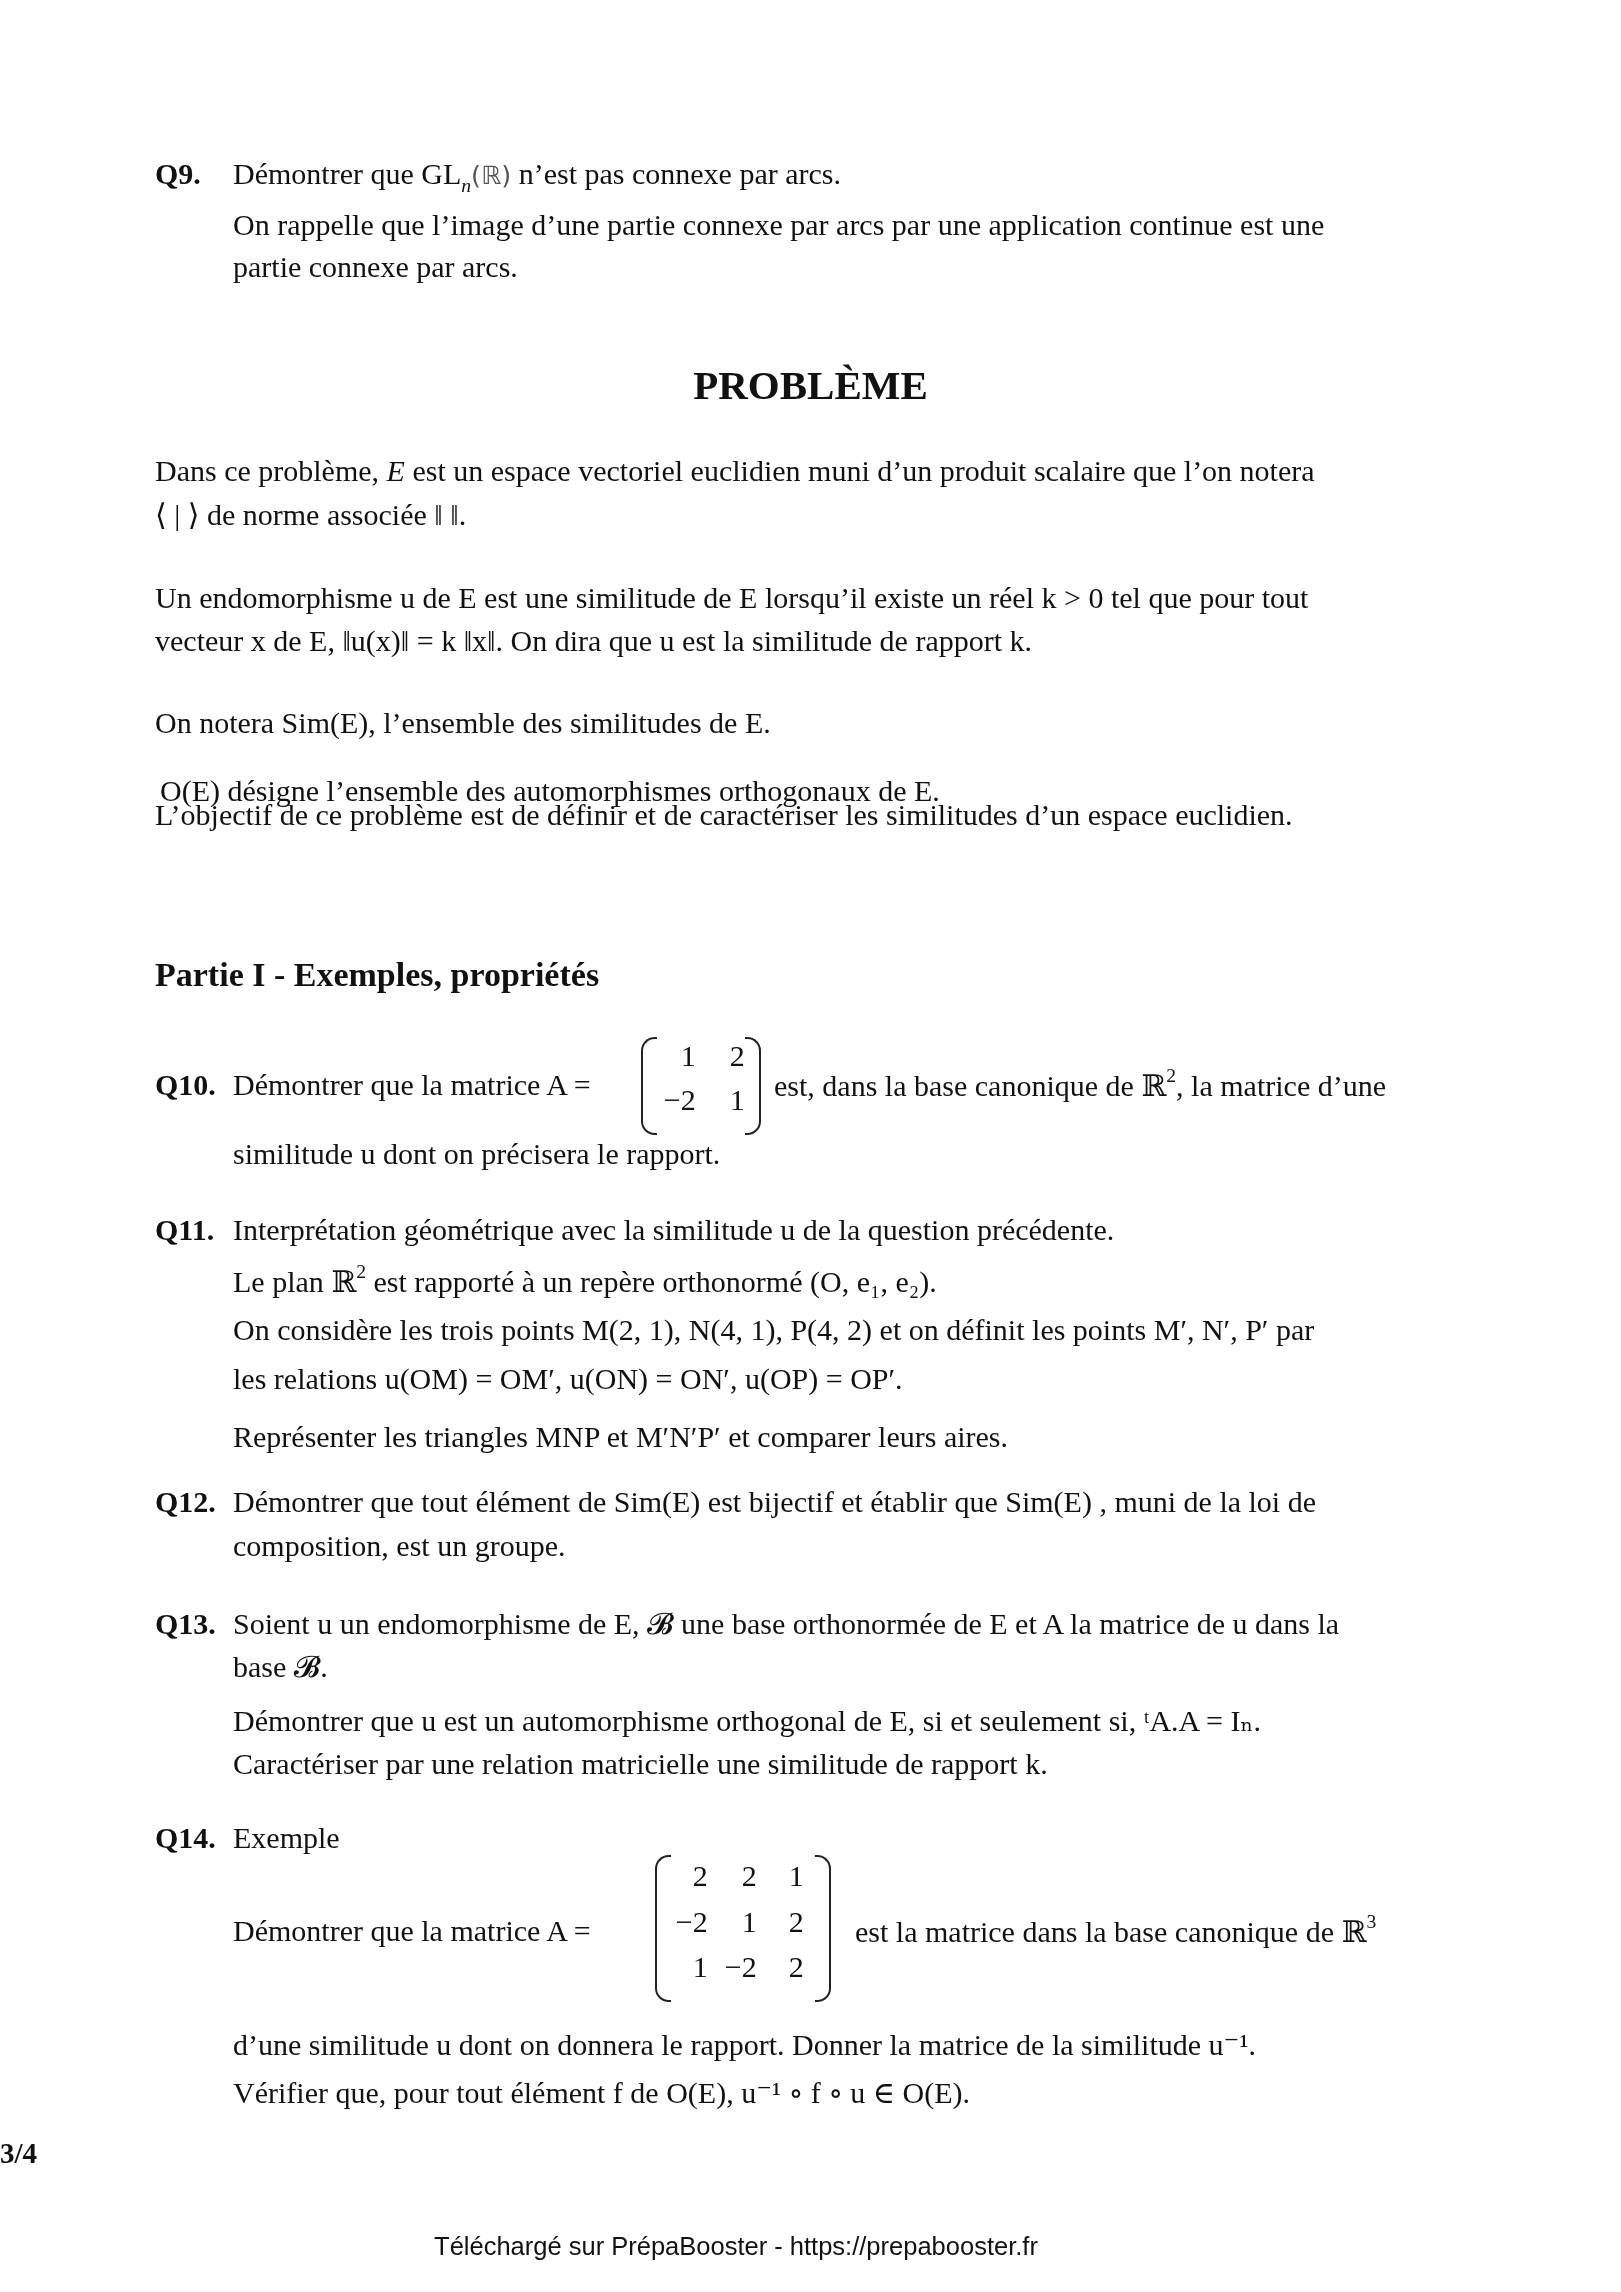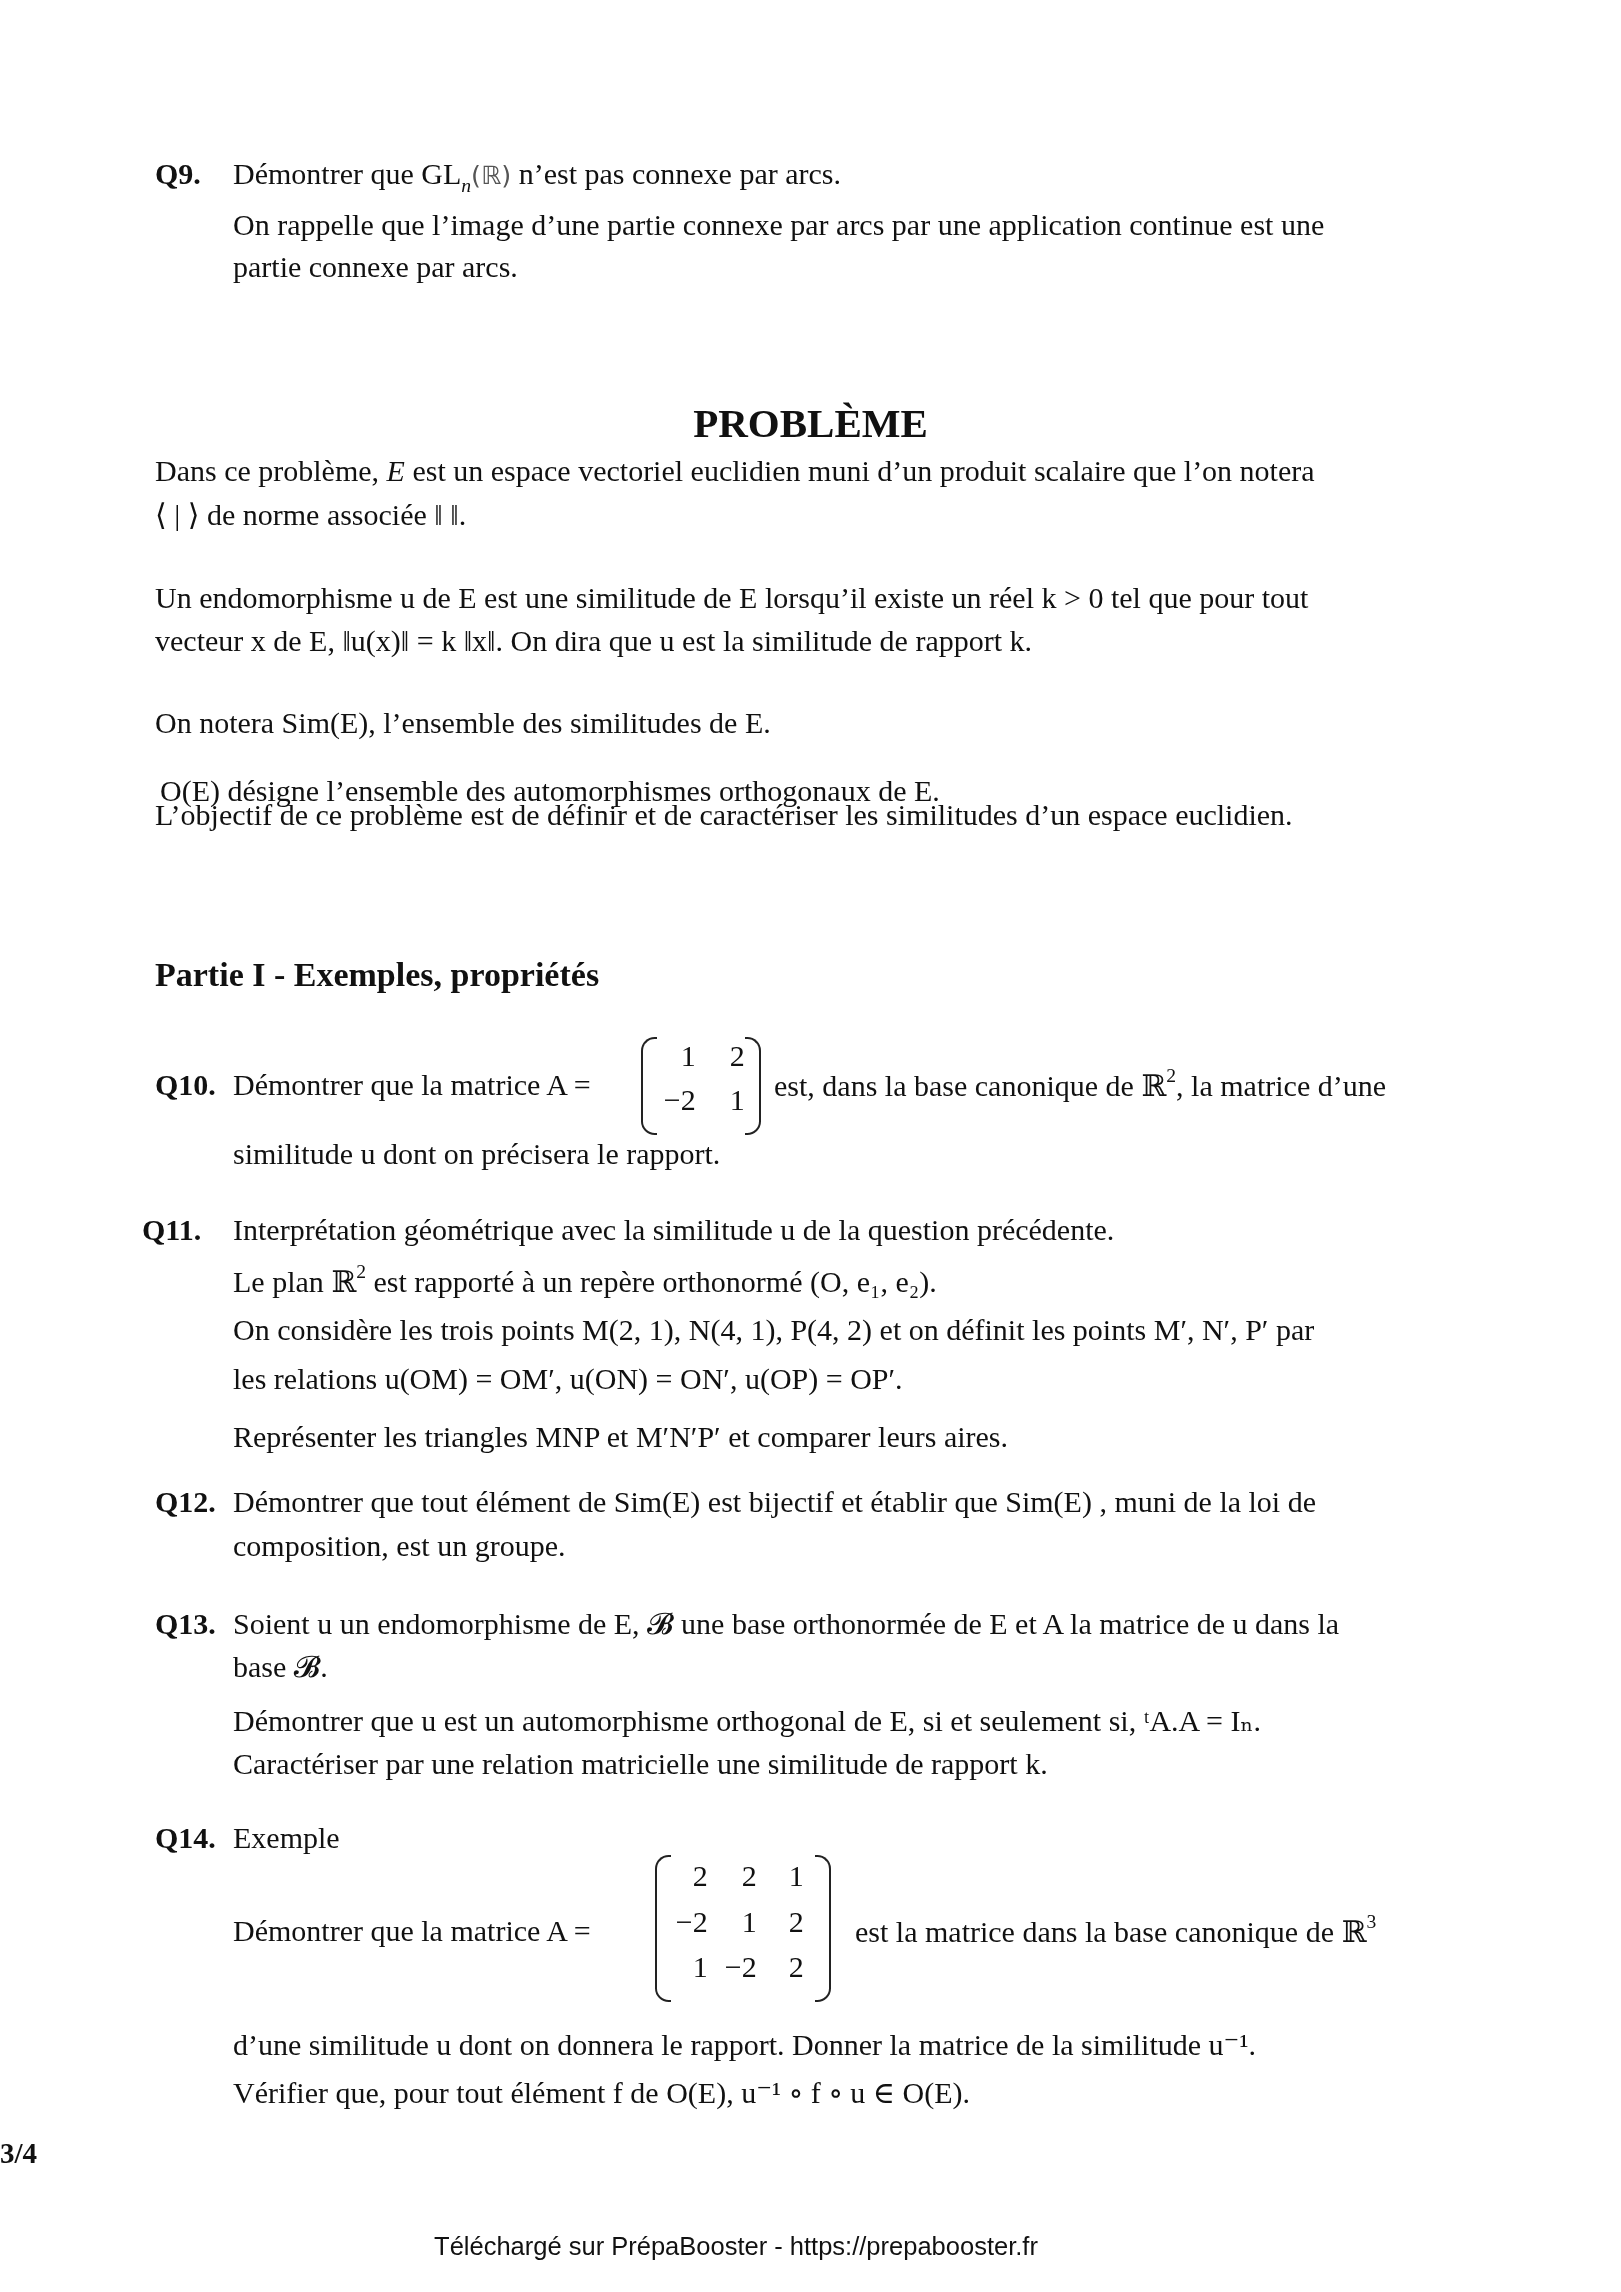--- a/index.html
+++ b/index.html
@@ -4,21 +4,21 @@
 <style>
   html, body { margin: 0; padding: 0; background: #ffffff; }
   body { width: 1621px; height: 2293px; position: relative; overflow: hidden;
          font-family: "Liberation Serif", "DejaVu Serif", serif; color: #111; font-size: 30px; }
   .abs { position: absolute; white-space: nowrap; }
   .qlabel { font-weight: bold; }
   i, .it { font-style: italic; }
   .bb { font-family: "DejaVu Sans", sans-serif; font-size: 25.5px; color: #555; }
   sup { font-size: 19.6px; vertical-align: 13.7px; line-height: 0; }
   sub { font-size: 19.6px; vertical-align: -7.8px; line-height: 0; }
-  .title { font-weight: bold; font-size: 41px; left: 0; width: 1621px; text-align: center; margin-top: 38px; }
+  .title { font-weight: bold; font-size: 41px; left: 0; width: 1621px; text-align: center; }
   .section { font-weight: bold; font-size: 34px; }
   .matrix { position: absolute; display: inline-block; }
   .mat-l, .mat-r { position: absolute; top: 0; bottom: 0; width: 13.7px; border: 2px solid #222; }
   .mat-l { left: 0; border-right: none; border-radius: 13.7px 0 0 13.7px; }
   .mat-r { right: 0; border-left: none; border-radius: 0 13.7px 13.7px 0; }
   .mat-grid { position: absolute; display: grid; text-align: right; }
   .mat-cell { font-size: 30px; }
   .footer { left: 0; width: 1472px; text-align: center; font-family: "Liberation Sans", sans-serif; font-size: 25.5px; }
   .pagenum { left: 0; width: 1447px; text-align: left; font-weight: bold; font-size: 29px; }
 </style>
@@ -58,21 +58,21 @@
     <span class="mat-cell">2</span>
     <span class="mat-cell">−2</span>
     <span class="mat-cell">1</span>
   </div>
 </div>
 <div class="abs" style="left:774px; top:1068px;">
   <span>est, dans la base canonique de  ℝ</span><sup>2</sup><span>, la matrice d’une</span>
 </div>
 <div class="abs" style="left:233px; top:1137px;">similitude u dont on précisera le rapport.</div>
 
-<div class="abs qlabel" style="left:142px; top:1213px;">Q11.</div>
+<div class="abs qlabel" style="left:155px; top:1213px;">Q11.</div>
 <div class="abs" style="left:233px; top:1213px;">Interprétation géométrique avec la similitude u de la question précédente.</div>
 <div class="abs" style="left:233px; top:1264px;">
   <span>Le plan  ℝ</span><sup>2</sup><span>  est rapporté à un repère orthonormé  (O, e₁, e₂).</span>
 </div>
 <div class="abs" style="left:233px; top:1313px;">On considère les trois points M(2, 1), N(4, 1), P(4, 2) et on définit les points  M′,  N′,  P′  par</div>
 <div class="abs" style="left:233px; top:1362px;">les relations  u(OM) = OM′,  u(ON) = ON′,  u(OP) = OP′.</div>
 <div class="abs" style="left:233px; top:1408px;margin-top:12px;">Représenter les triangles  MNP  et  M′N′P′  et comparer leurs aires.</div>
 
 <div class="abs qlabel" style="left:155px; top:1485px;">Q12.</div>
 <div class="abs" style="left:233px; top:1485px;">Démontrer que tout élément de  Sim(E)  est bijectif et établir que  Sim(E) , muni de la loi de</div>

